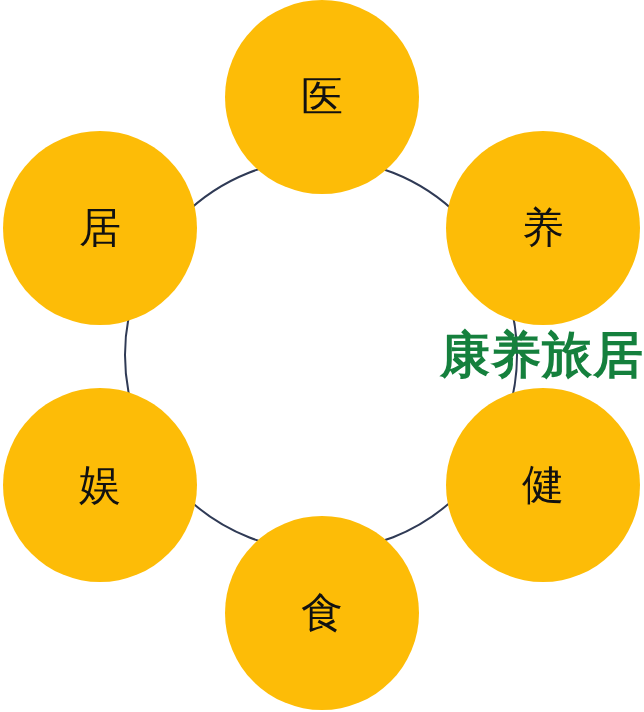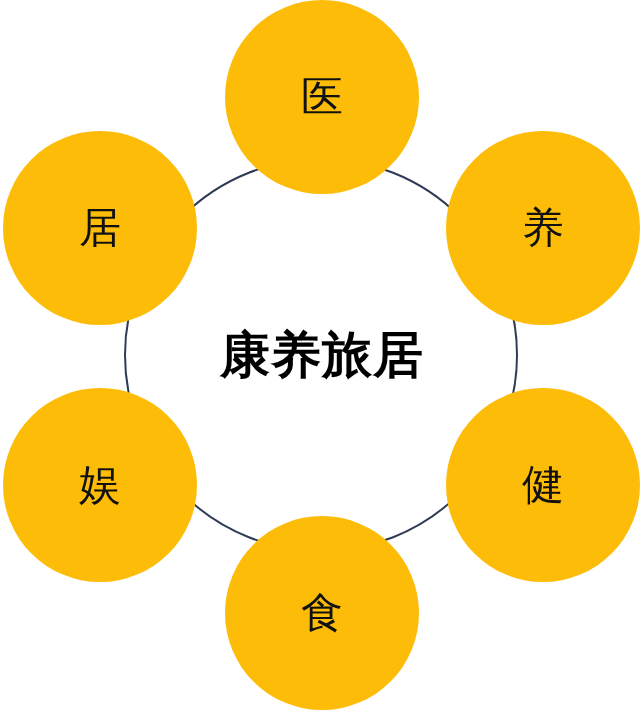--- a/index.html
+++ b/index.html
@@ -33,24 +33,24 @@
       font-size: 42px;
       color: #111111;
       line-height: 1;
       font-weight: normal;
     }
     .center-title {
       position: absolute;
       left: 0;
       width: 644px;
       top: 325px;
-      text-align: center;
+      text-align: right;
       font-size: 50px;
       font-weight: bold;
-      color: #000000;
+      color: #15803d;
       letter-spacing: 1px;
       line-height: 60px;
       font-family: Liberation Serif, serif;
     }
   </style>
 </head>
 <body>
 
 <svg class="ring" viewBox="0 0 644 712" xmlns="http://www.w3.org/2000/svg">
   <circle cx="321" cy="355" r="196" fill="none" stroke="#2F3A55" stroke-width="2"></circle>

